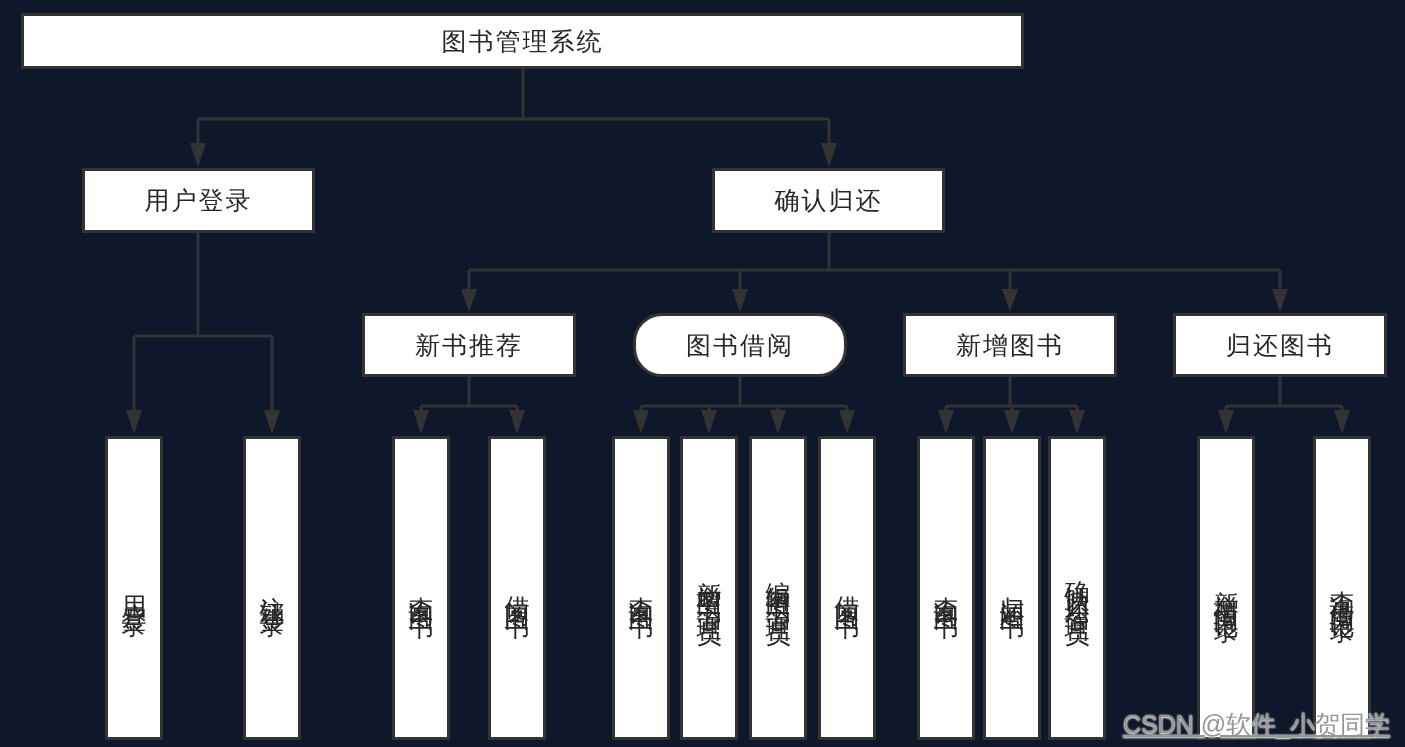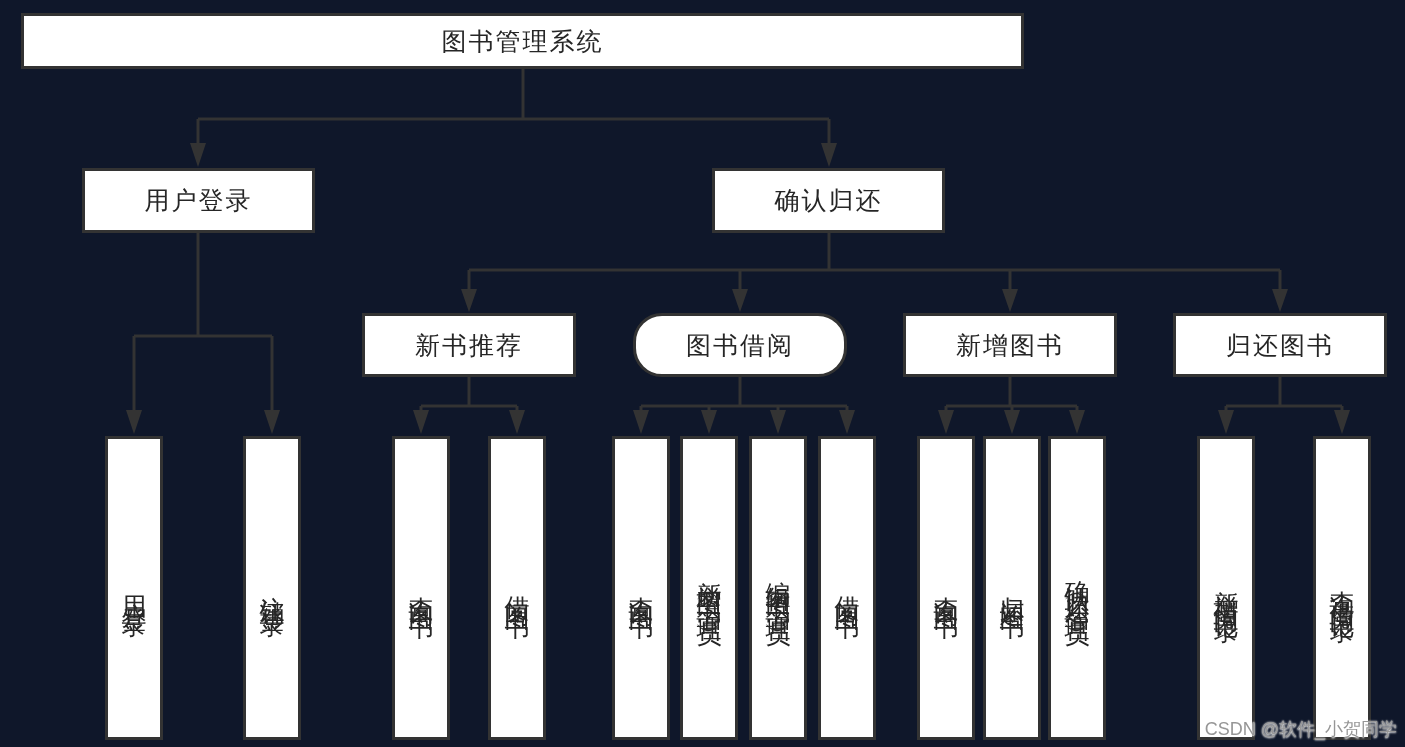--- a/index.html
+++ b/index.html
@@ -44,27 +44,28 @@
   .vnode .vlabel {
     writing-mode: vertical-rl;
     text-orientation: mixed;
     font-size: 25px;
     letter-spacing: 6px;
     line-height: 1;
     white-space: nowrap;
   }
   .watermark {
     position: absolute;
-    right: 8px;
+    right: 15px;
     bottom: 6px;
     z-index: 3;
-    font-size: 18px;
+    font-size: 25px;
     color: #969696;
     white-space: nowrap;
     text-shadow: 0 0 2px rgba(255,255,255,0.95), 0 1px 2px rgba(255,255,255,0.9);
+    text-decoration: underline;
   }
 </style>
 </head>
 <body>
 
 <div class="canvas">
 
   <svg class="connectors" width="1405" height="747" viewBox="0 0 1405 747">
     <g stroke="#333333" stroke-width="3" fill="none">
 

